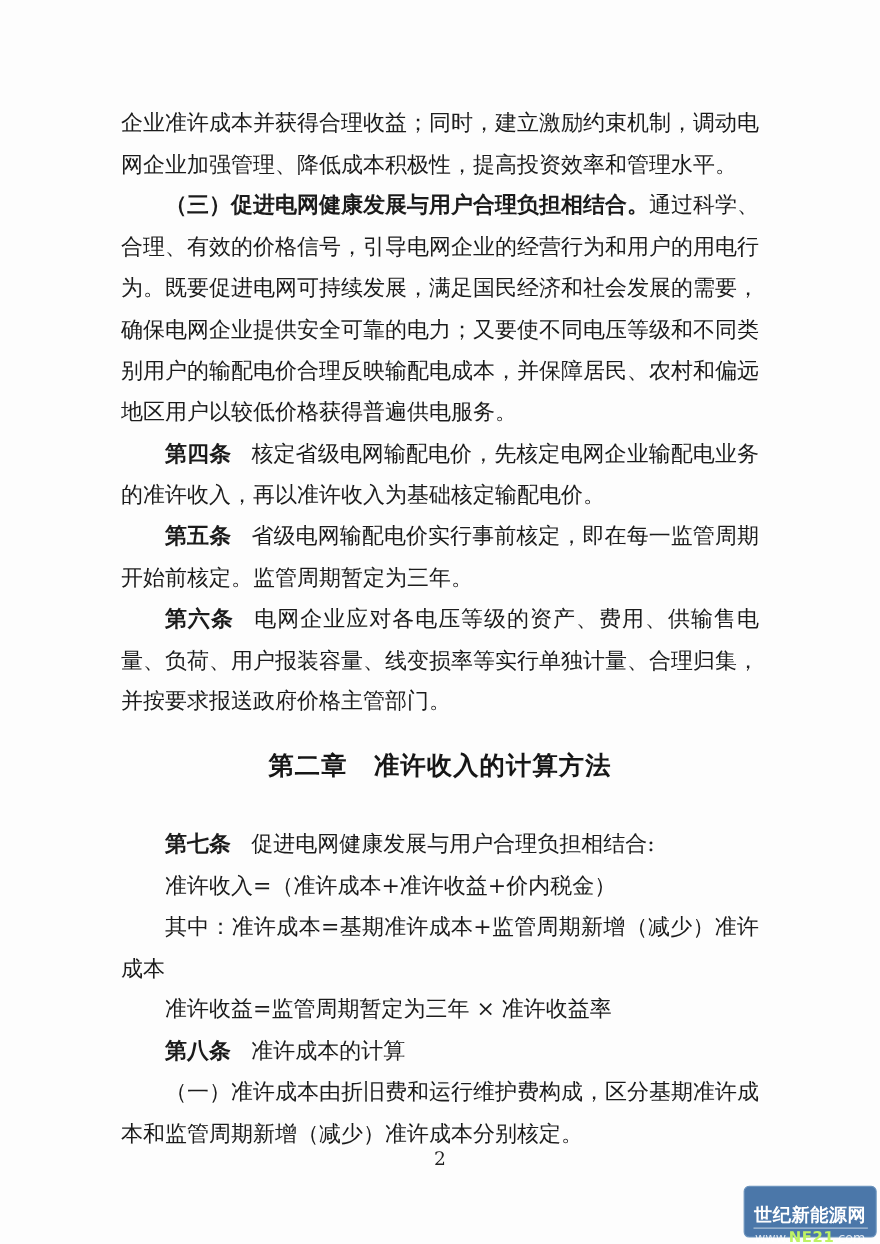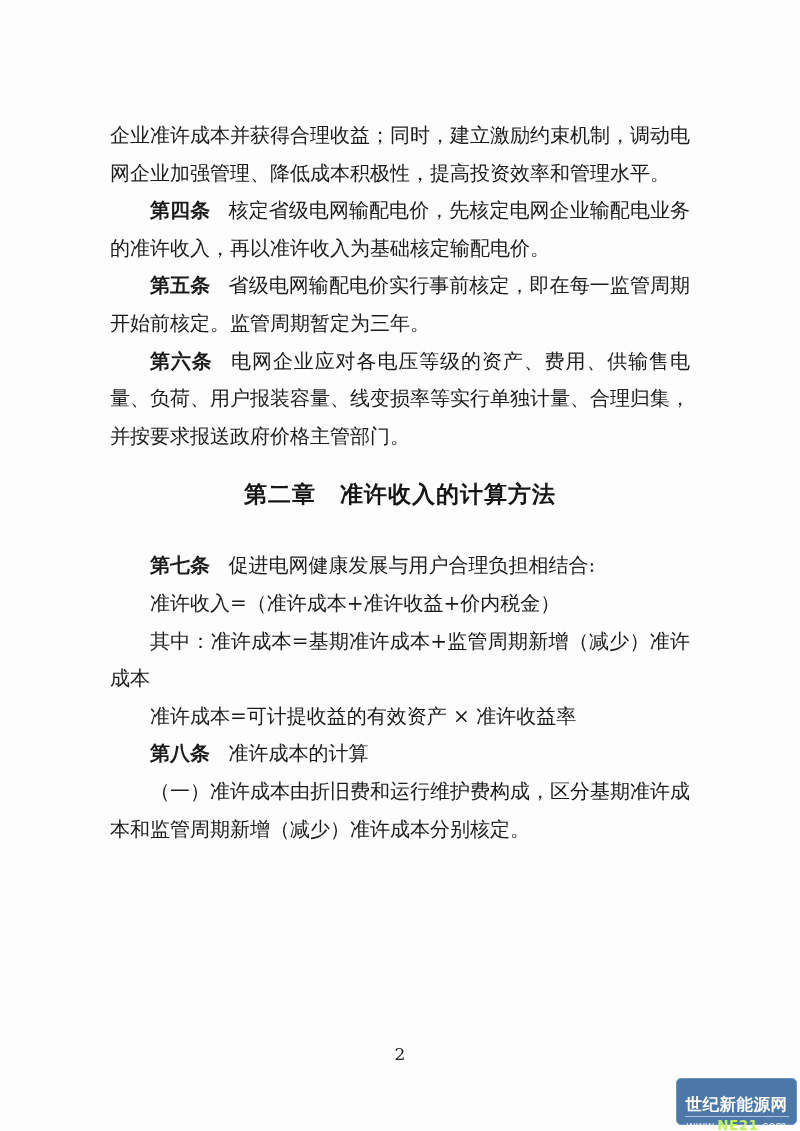--- a/index.html
+++ b/index.html
@@ -11,21 +11,20 @@
     background: #fdfdfd;
     overflow: hidden;
     font-family: "DejaVu Serif", serif;
     color: #1b1b1b;
   }
   .content {
     position: absolute;
     top: 93px;
     left: 110px;
     width: 580px;
-    margin-top: 24px;
   }
   .content p {
     margin: 0;
     font-size: 20px;
     line-height: 37.6px;
     text-align: justify;
     text-justify: inter-ideograph;
   }
   .indent { text-indent: 2em; }
   .lead {
@@ -88,36 +87,37 @@
   .logo-url b { font-size: 13.5px; color: #bef264; letter-spacing: 0.5px; }
 </style>
 </head>
 <body>
 
 <div class="page">
   <div class="content">
 
     <p><span>企业准许成本并获得合理收益；同时，建立激励约束机制，调动电网企业加强管理、降低成本积极性，提高投资效率和管理水平。</span></p>
 
+    <p class="indent"><b class="lead">（三）促进电网健康发展与用户合理负担相结合。</b><span>通过科学、合理、有效的价格信号，引导电网企业的经营行为和用户的用电行为。既要促进电网可持续发展，满足国民经济和社会发展的需要，确保电网企业提供安全可靠的电力；又要使不同电压等级和不同类别用户的输配电价合理反映输配电成本，并保障居民、农村和偏远地区用户以较低价格获得普遍供电服务。</span></p>
 
     <p class="indent"><b class="lead gap">第四条</b><span>核定省级电网输配电价，先核定电网企业输配电业务的准许收入，再以准许收入为基础核定输配电价。</span></p>
 
     <p class="indent"><b class="lead gap">第五条</b><span>省级电网输配电价实行事前核定，即在每一监管周期开始前核定。监管周期暂定为三年。</span></p>
 
     <p class="indent"><b class="lead gap">第六条</b><span>电网企业应对各电压等级的资产、费用、供输售电量、负荷、用户报装容量、线变损率等实行单独计量、合理归集，并按要求报送政府价格主管部门。</span></p>
 
     <h2 class="chapter">第二章　准许收入的计算方法</h2>
 
     <p class="indent"><b class="lead gap">第七条</b><span>促进电网健康发展与用户合理负担相结合:</span></p>
 
     <p class="indent"><span>准许收入=（准许成本+准许收益+价内税金）</span></p>
 
     <p class="indent"><span>其中：准许成本=基期准许成本+监管周期新增（减少）准许成本</span></p>
 
-    <p class="indent"><span>准许成本=可计提收益的有效资产 × 准许收益率</span></p>
+    <p class="indent"><span>准许收益=监管周期暂定为三年 × 准许收益率</span></p>
 
     <p class="indent"><b class="lead gap">第八条</b><span>准许成本的计算</span></p>
 
     <p class="indent"><span>（一）准许成本由折旧费和运行维护费构成，区分基期准许成本和监管周期新增（减少）准许成本分别核定。</span></p>
 
   </div>
 
   <div class="pagenum">2</div>
 
   <div class="logo">

